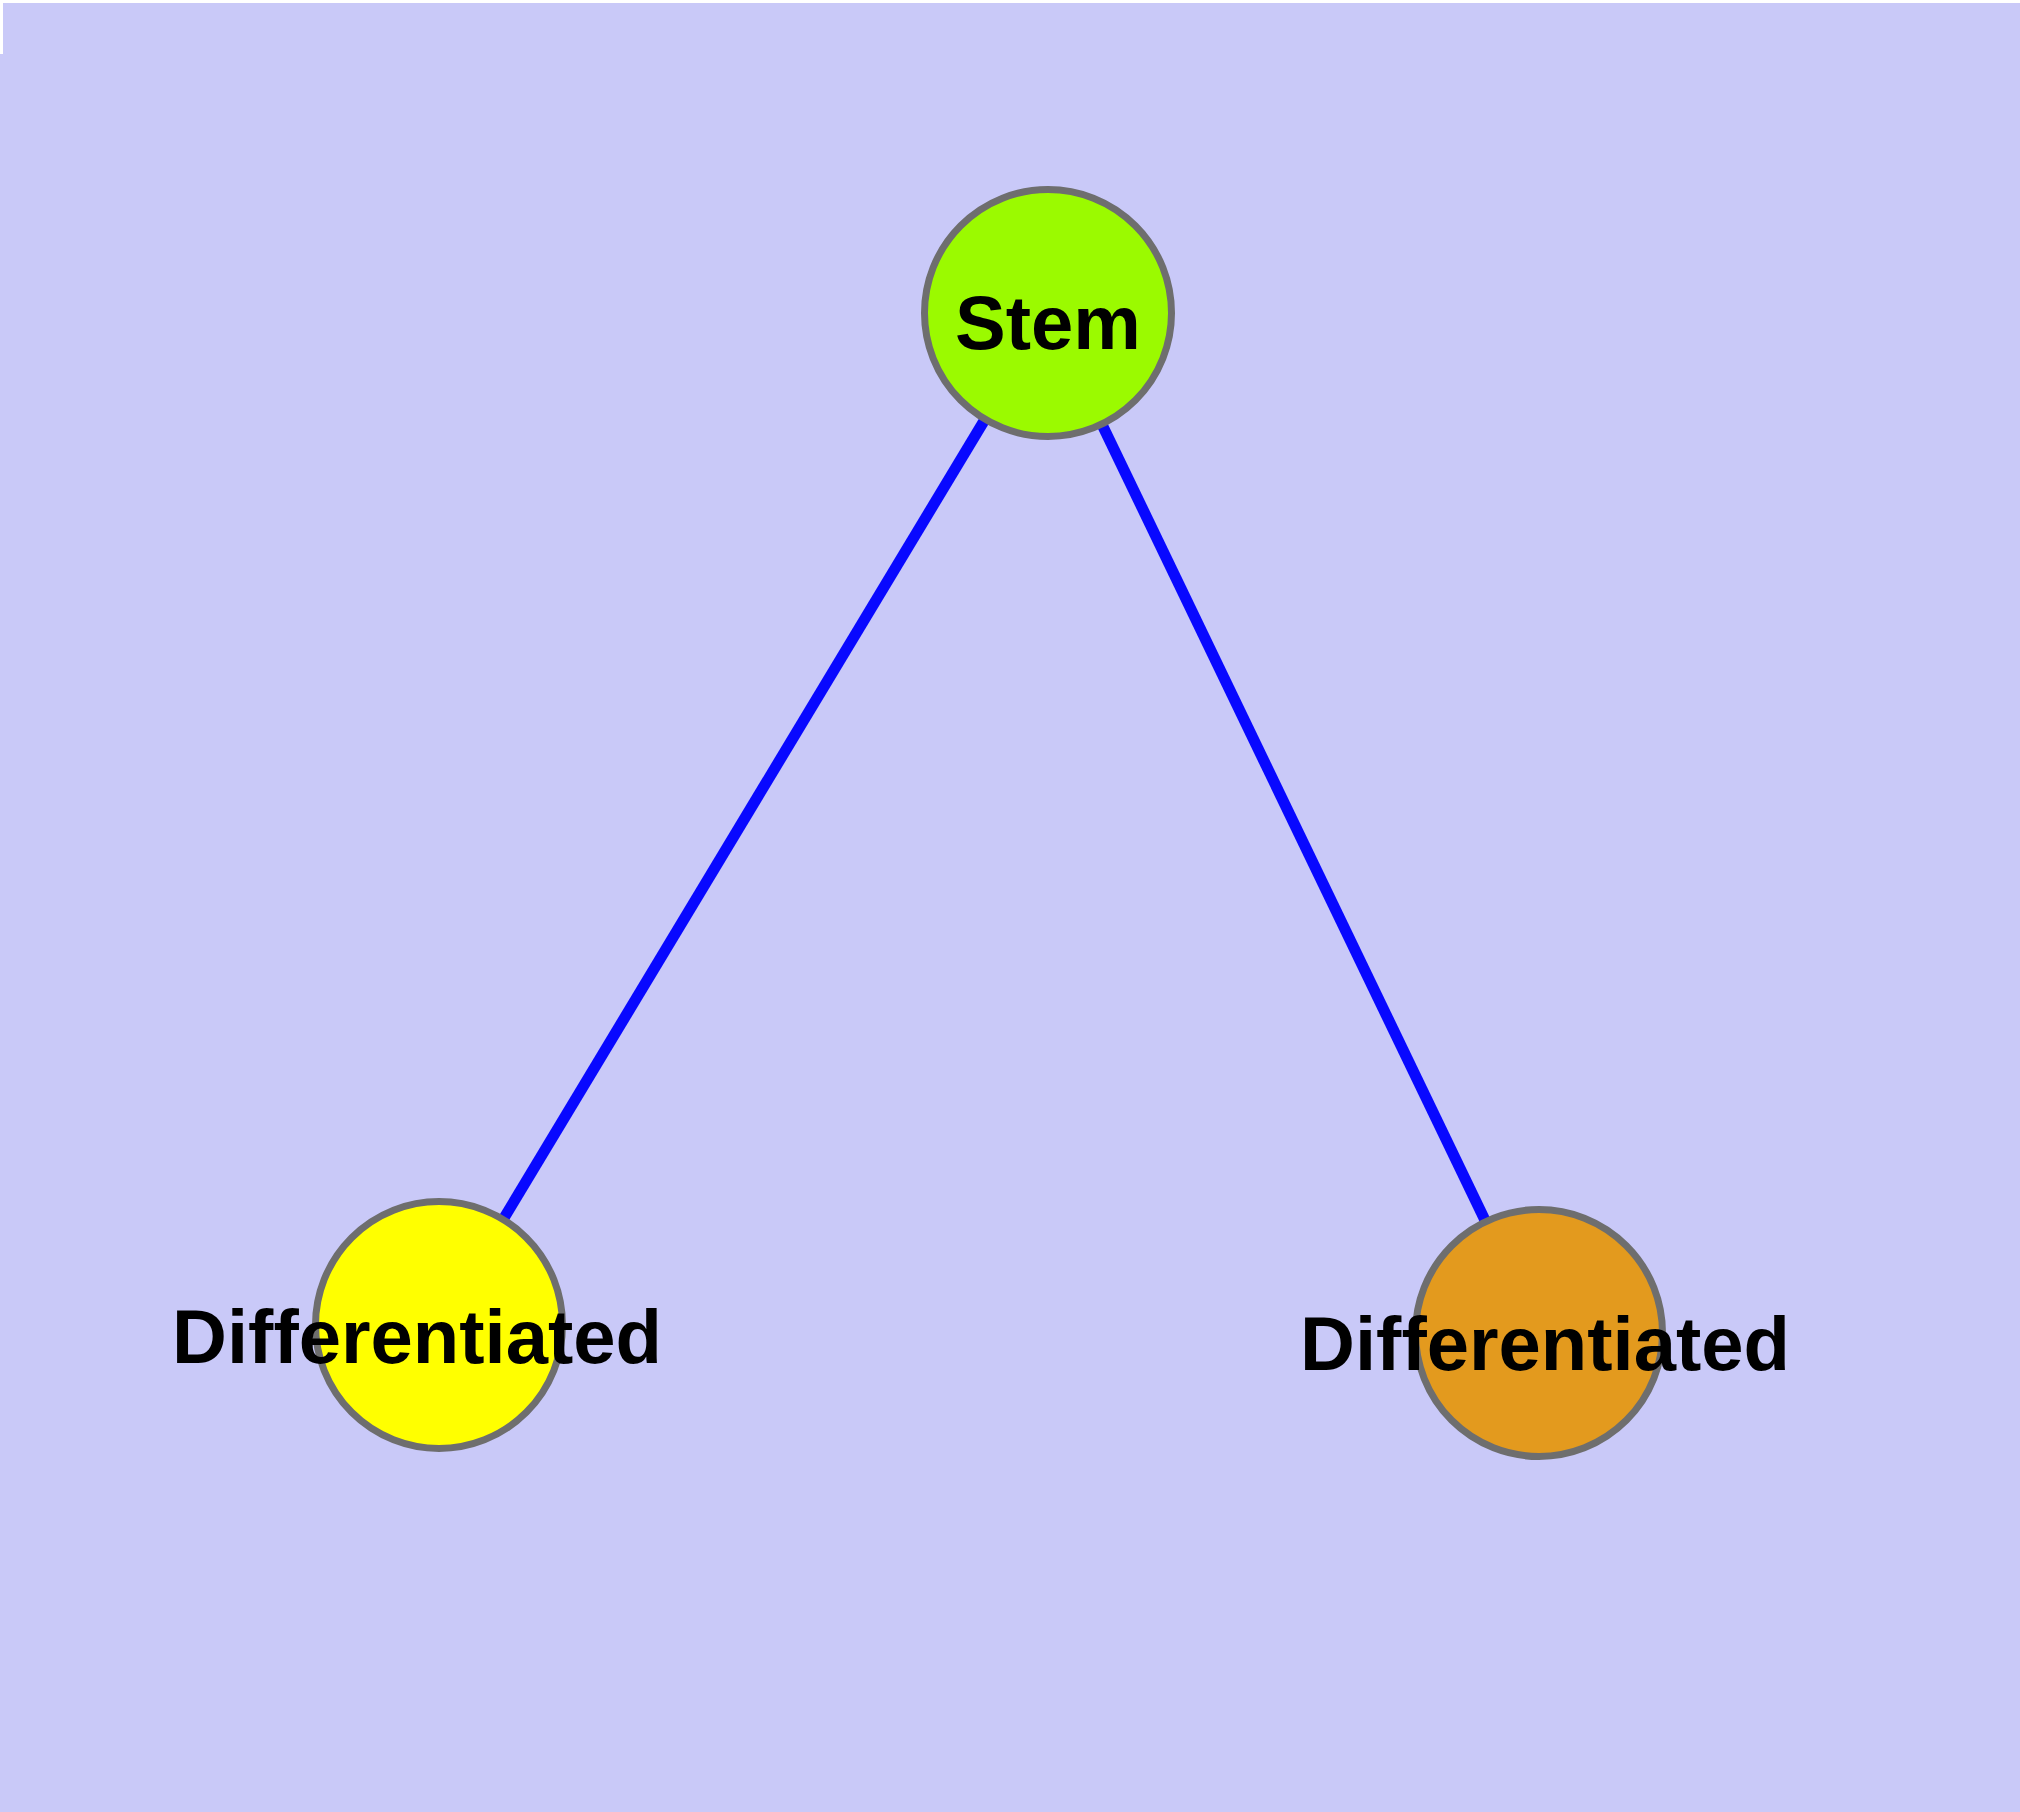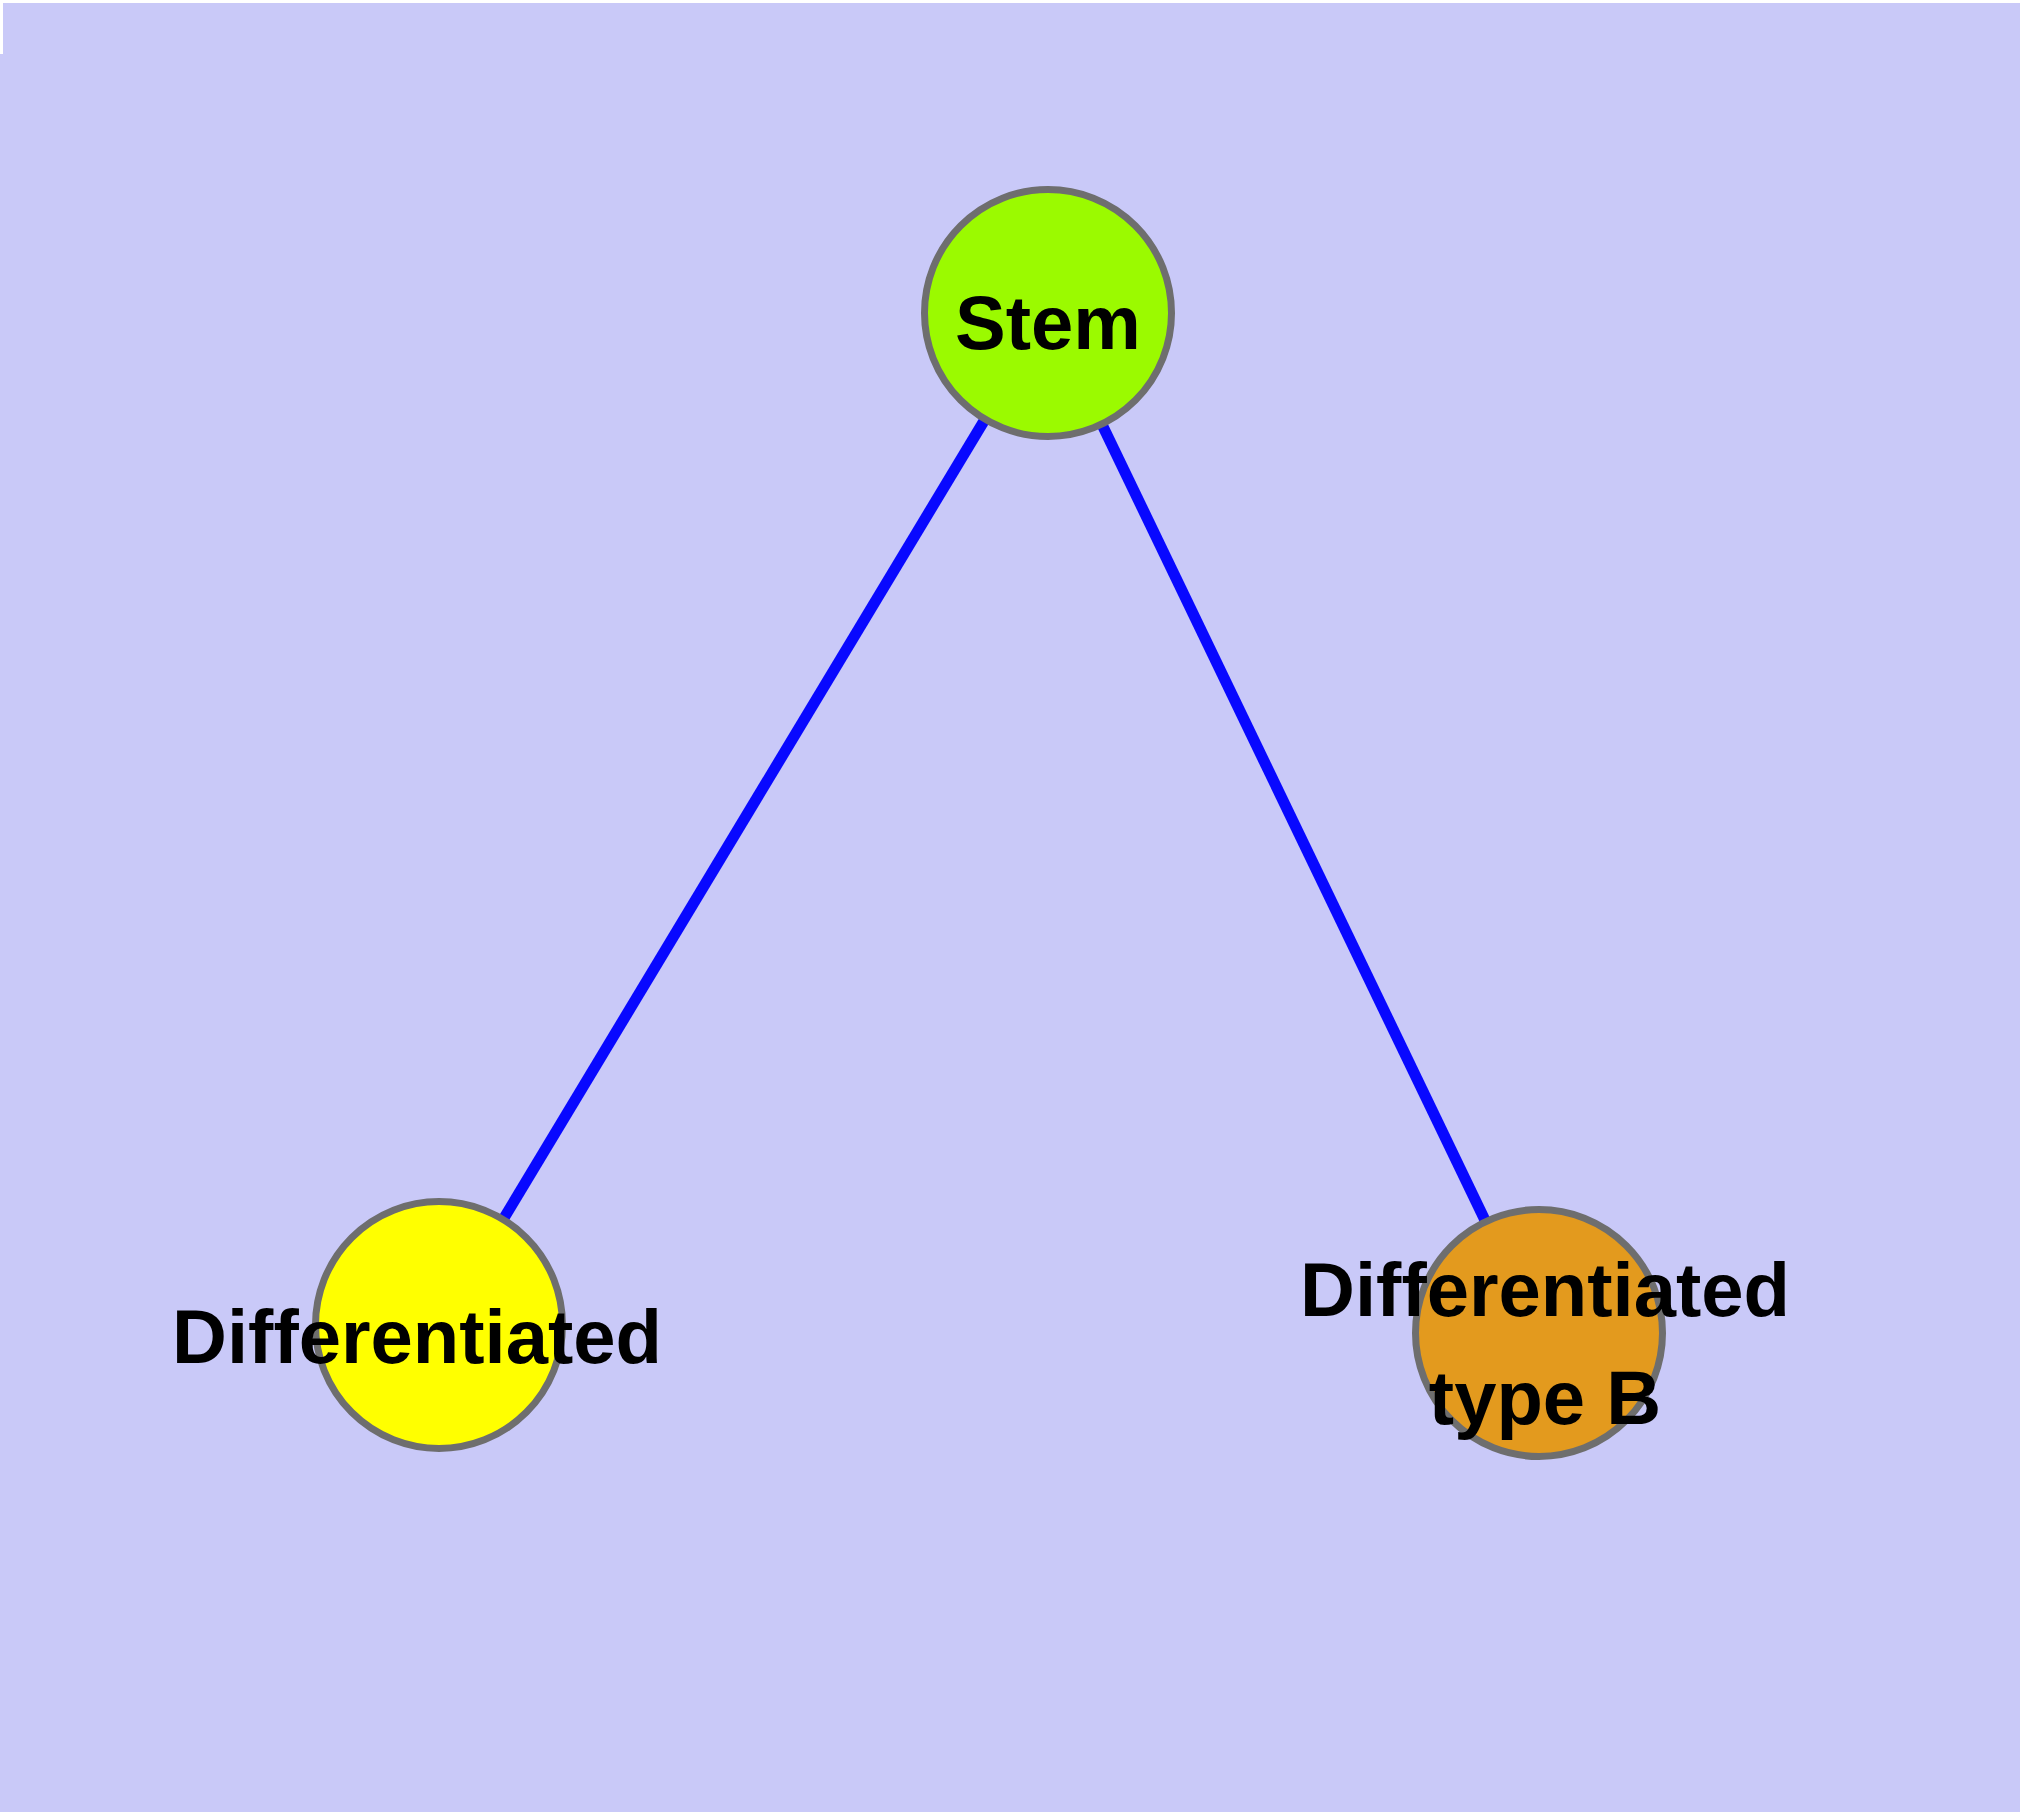--- a/index.html
+++ b/index.html
@@ -84,20 +84,19 @@
   <div id="label-stem" class="node-label">
     <span class="label-line">Stem</span>
   </div>
 
   <div id="label-type-a" class="node-label">
     <span class="label-line">Differentiated</span>
   </div>
 
   <div id="label-type-b" class="node-label">
     <span class="label-line">Differentiated</span>
-    <span class="label-line">type B</span>
   </div>
 
   <div id="top-strip" class="frame-strip"></div>
   <div id="left-strip" class="frame-strip"></div>
 
 </div>
 
 
 </body></html>

